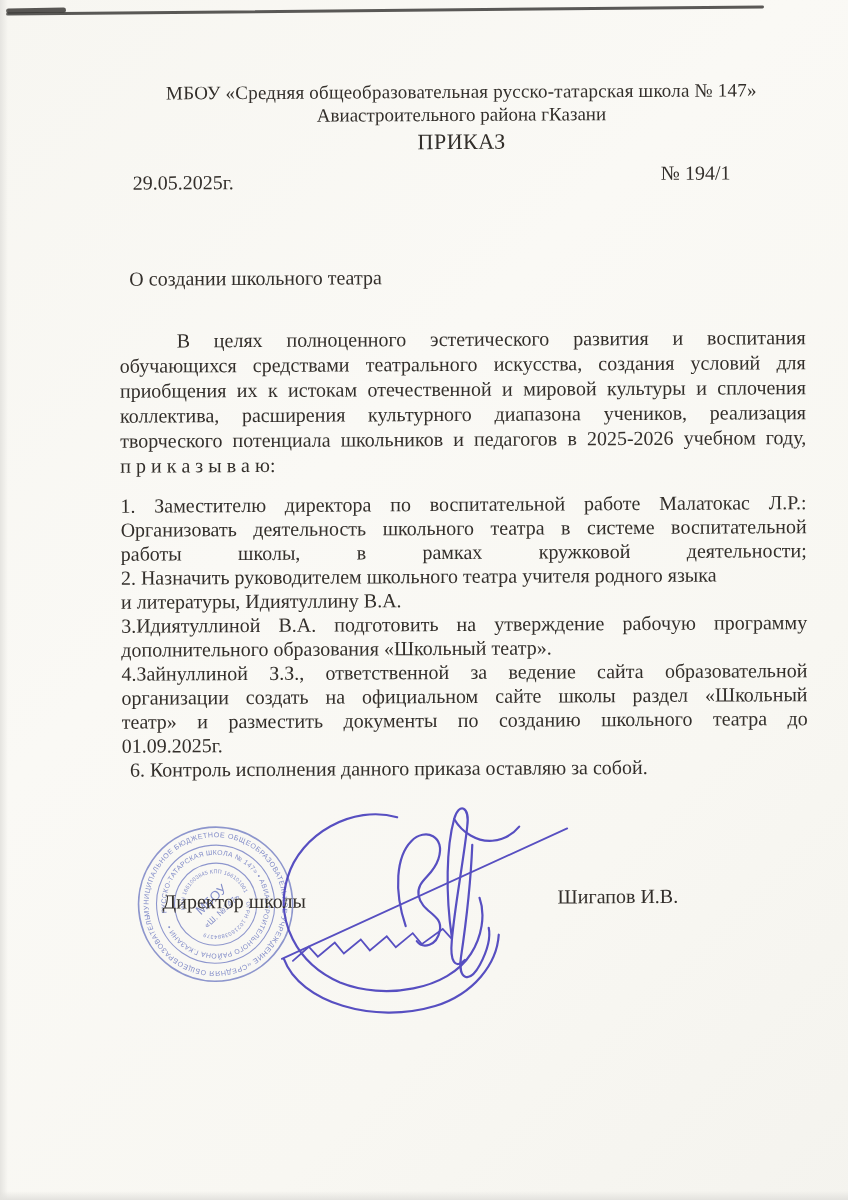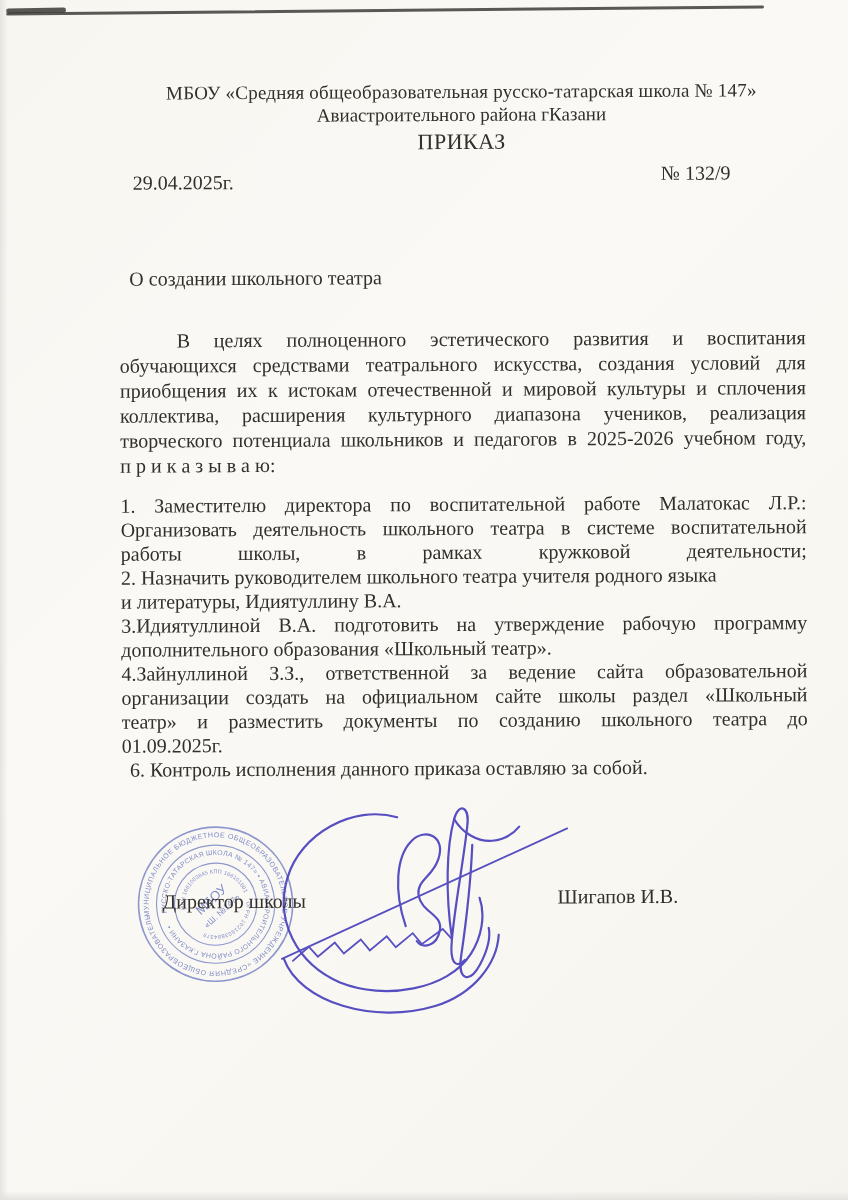--- a/index.html
+++ b/index.html
@@ -51,22 +51,22 @@
   <div class="edge-bottom"></div>
 
   <div class="content">
 
     <div class="header">
       <div class="org1">МБОУ «Средняя общеобразовательная русско-татарская школа № 147»</div>
       <div class="org2">Авиастроительного района гКазани</div>
       <div class="doctype">ПРИКАЗ</div>
     </div>
 
-    <div class="date">29.04.2025г.</div>
-    <div class="number">№ 132/9</div>
+    <div class="date">29.05.2025г.</div>
+    <div class="number">№ 194/1</div>
 
     <div class="subject">О создании школьного театра</div>
 
     <div class="block intro">
       <div class="ln jl ind">В целях полноценного эстетического развития и воспитания</div>
       <div class="ln jl">обучающихся средствами театрального искусства, создания условий для</div>
       <div class="ln jl">приобщения их к истокам отечественной и мировой культуры и сплочения</div>
       <div class="ln jl">коллектива, расширения культурного диапазона учеников, реализация</div>
       <div class="ln jl">творческого потенциала школьников и педагогов в 2025-2026 учебном году,</div>
       <div class="ln nl">п р и к а з ы в а ю:</div>

